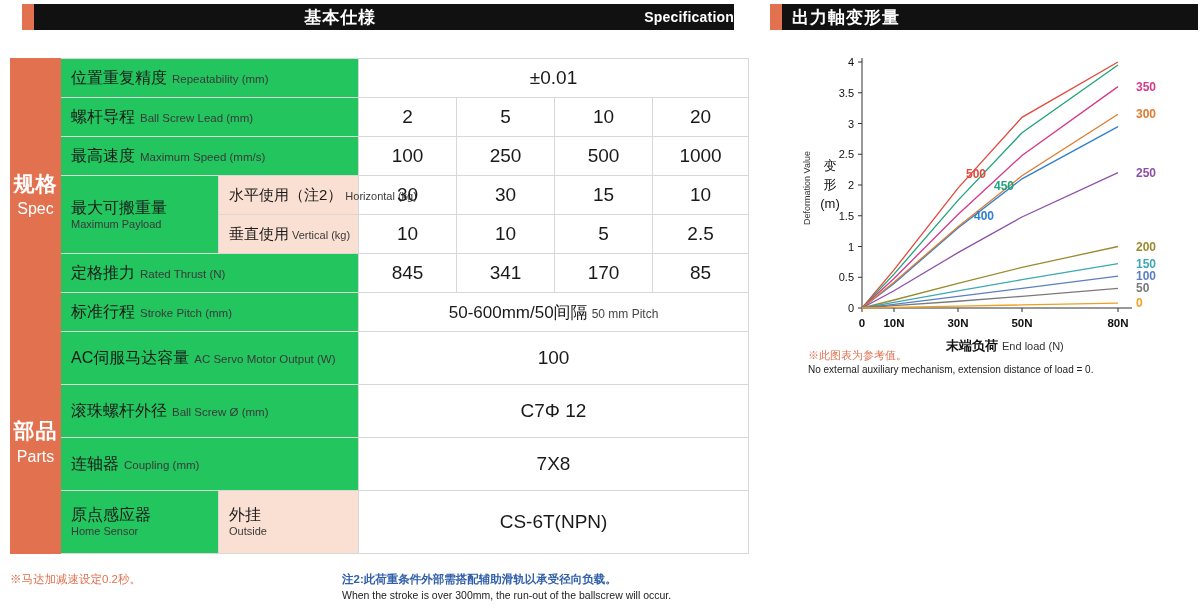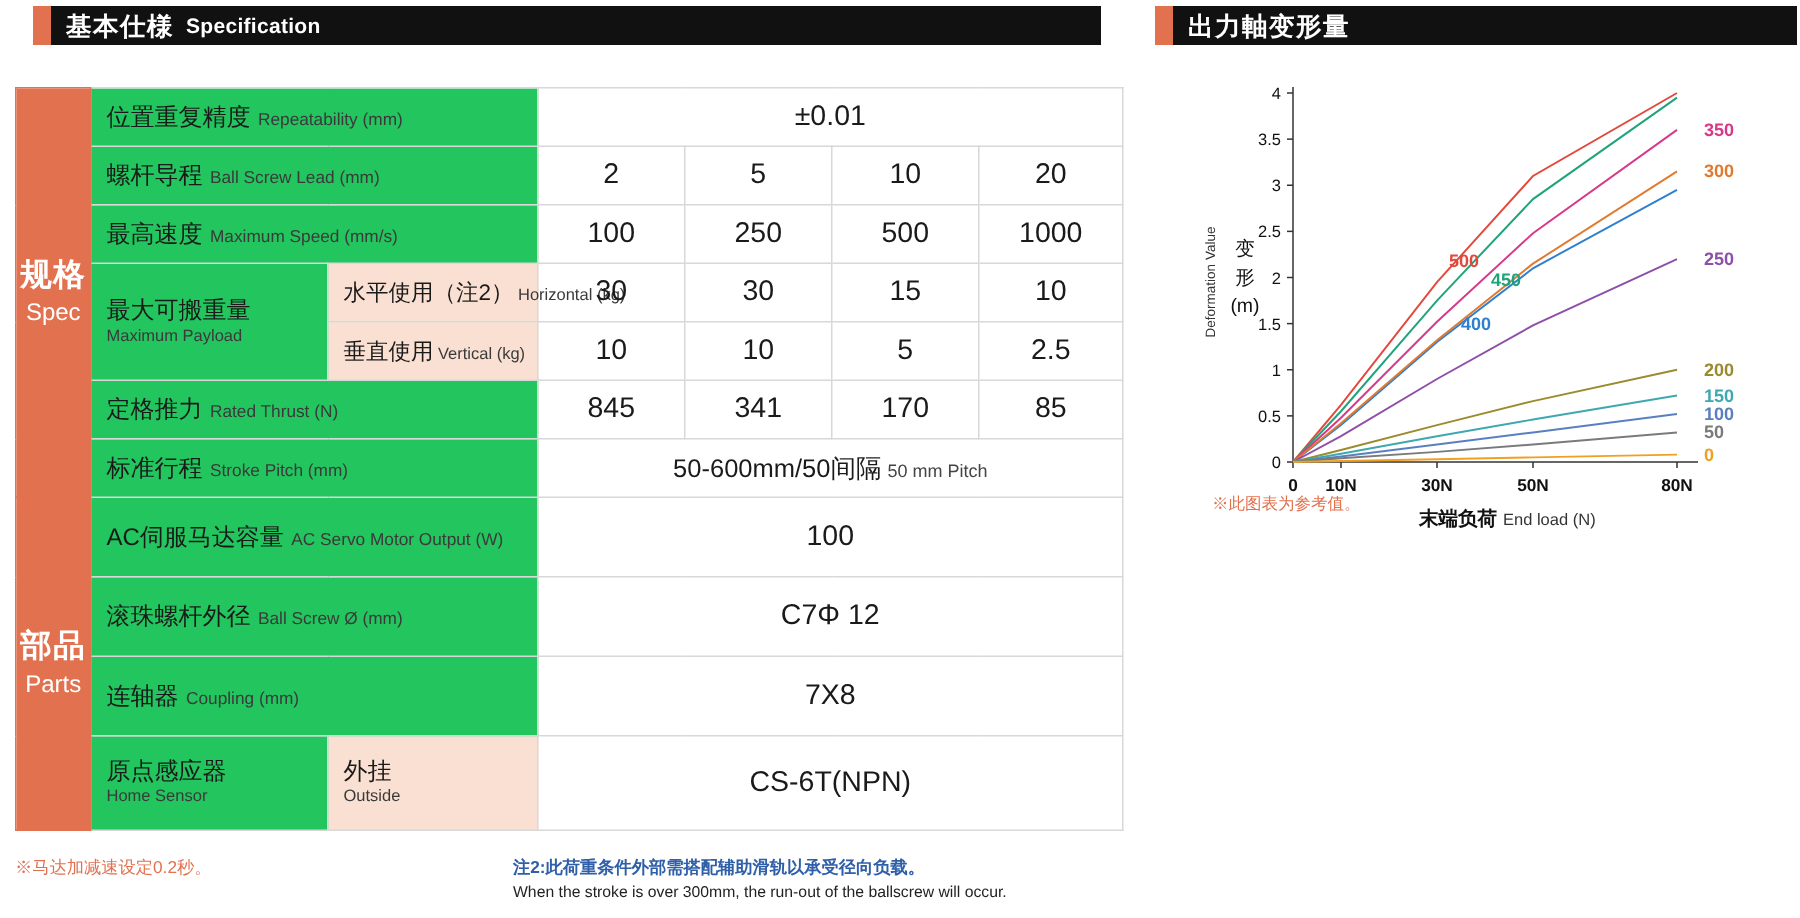--- a/index.html
+++ b/index.html
@@ -20,21 +20,21 @@
   }
   .hdr .accent{
     width:12px;height:26px;background:#e2714f;flex:0 0 auto;margin-right:10px;
   }
   .hdr .cn{
     color:#ffffff;font-size:17px;font-weight:bold;letter-spacing:1px;
   }
   .hdr .en{
     color:#ffffff;font-size:14px;font-weight:bold;margin-left:8px;letter-spacing:0.2px;
   }
-  #spec-header{left:22px;top:4px;width:712px;}
+  #spec-header{left:22px;top:4px;width:712px;justify-content:space-between;}
   #deform-header{left:770px;top:4px;width:428px;}
 
   
   .tbl{
     position:absolute;left:10px;top:58px;
     width:738px;
     border-collapse:collapse;
     table-layout:fixed;
   }
   .tbl td{
@@ -82,21 +82,21 @@
   #note-left{left:10px;top:572px;color:#1a1a1a;}
   #note-left .t1{color:#e2714f;font-size:11.5px;}
   #note-left .t2{color:#222;font-size:10.5px;}
   #note-mid{left:342px;top:572px;}
   #note-mid .t1{color:#2f5fa8;font-size:11.5px;font-weight:bold;}
   #note-mid .t2{color:#222;font-size:10.5px;}
 
   
   #chart-panel{position:absolute;left:770px;top:40px;width:430px;height:350px;}
   #chart-svg{display:block;}
-  #chart-note{position:absolute;left:808px;top:329px;font-size:11px;line-height:1.4;}
+  #chart-note{position:absolute;left:808px;top:348px;font-size:11px;line-height:1.4;}
   #chart-note .t1{color:#e2714f;}
   #chart-note .t2{color:#222;font-size:10px;}
 </style>
 </head>
 <body>
 
 <div class="hdr" id="spec-header">
   <div class="accent"></div>
   <span class="cn">基本仕様</span>
   <span class="en">Specification</span>
@@ -294,13 +294,14 @@
       <text x="228" y="310" text-anchor="end" font-size="13" font-family="&quot;Liberation Sans&quot;, sans-serif" fill="#111" font-weight="bold">末端负荷</text>
       <text x="232" y="310" text-anchor="start" font-size="11" font-family="&quot;Liberation Sans&quot;, sans-serif" fill="#333">End load (N)</text>
       <text x="60" y="130" text-anchor="middle" font-size="13" font-family="&quot;Liberation Sans&quot;, sans-serif" fill="#111">变</text>
       <text x="60" y="149" text-anchor="middle" font-size="13" font-family="&quot;Liberation Sans&quot;, sans-serif" fill="#111">形</text>
       <text x="60" y="168" text-anchor="middle" font-size="13" font-family="&quot;Liberation Sans&quot;, sans-serif" fill="#111">(m)</text>
       <text x="0" y="0" text-anchor="middle" font-size="9" font-family="&quot;Liberation Sans&quot;, sans-serif" fill="#333" transform="translate(40,148) rotate(-90)">Deformation Value</text>
     </svg>
 </div>
 <div id="chart-note">
   <div class="t1">※此图表为参考值。</div>
+  <div class="t2">No external auxiliary mechanism, extension distance of load = 0.</div>
 </div>
 
 </body></html>

